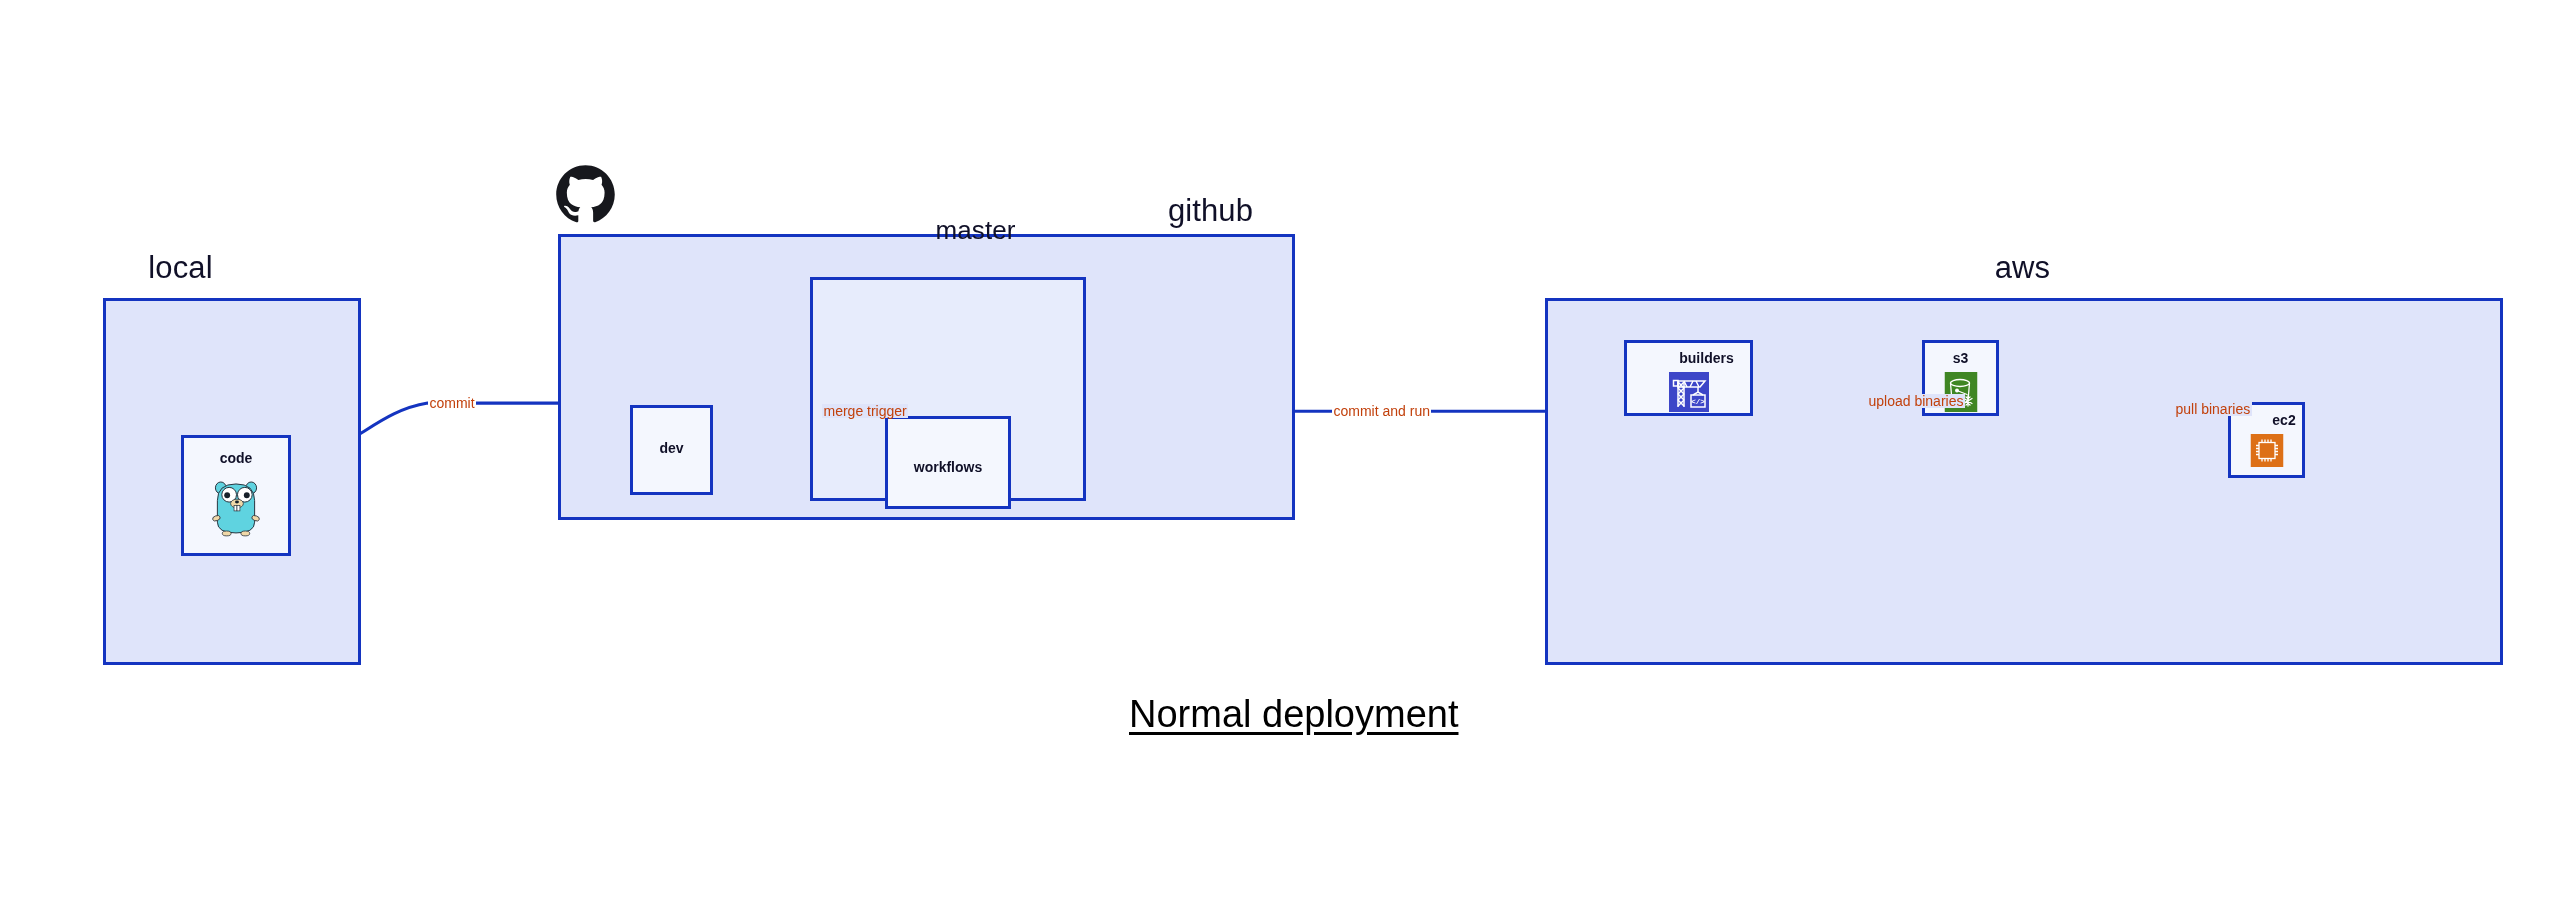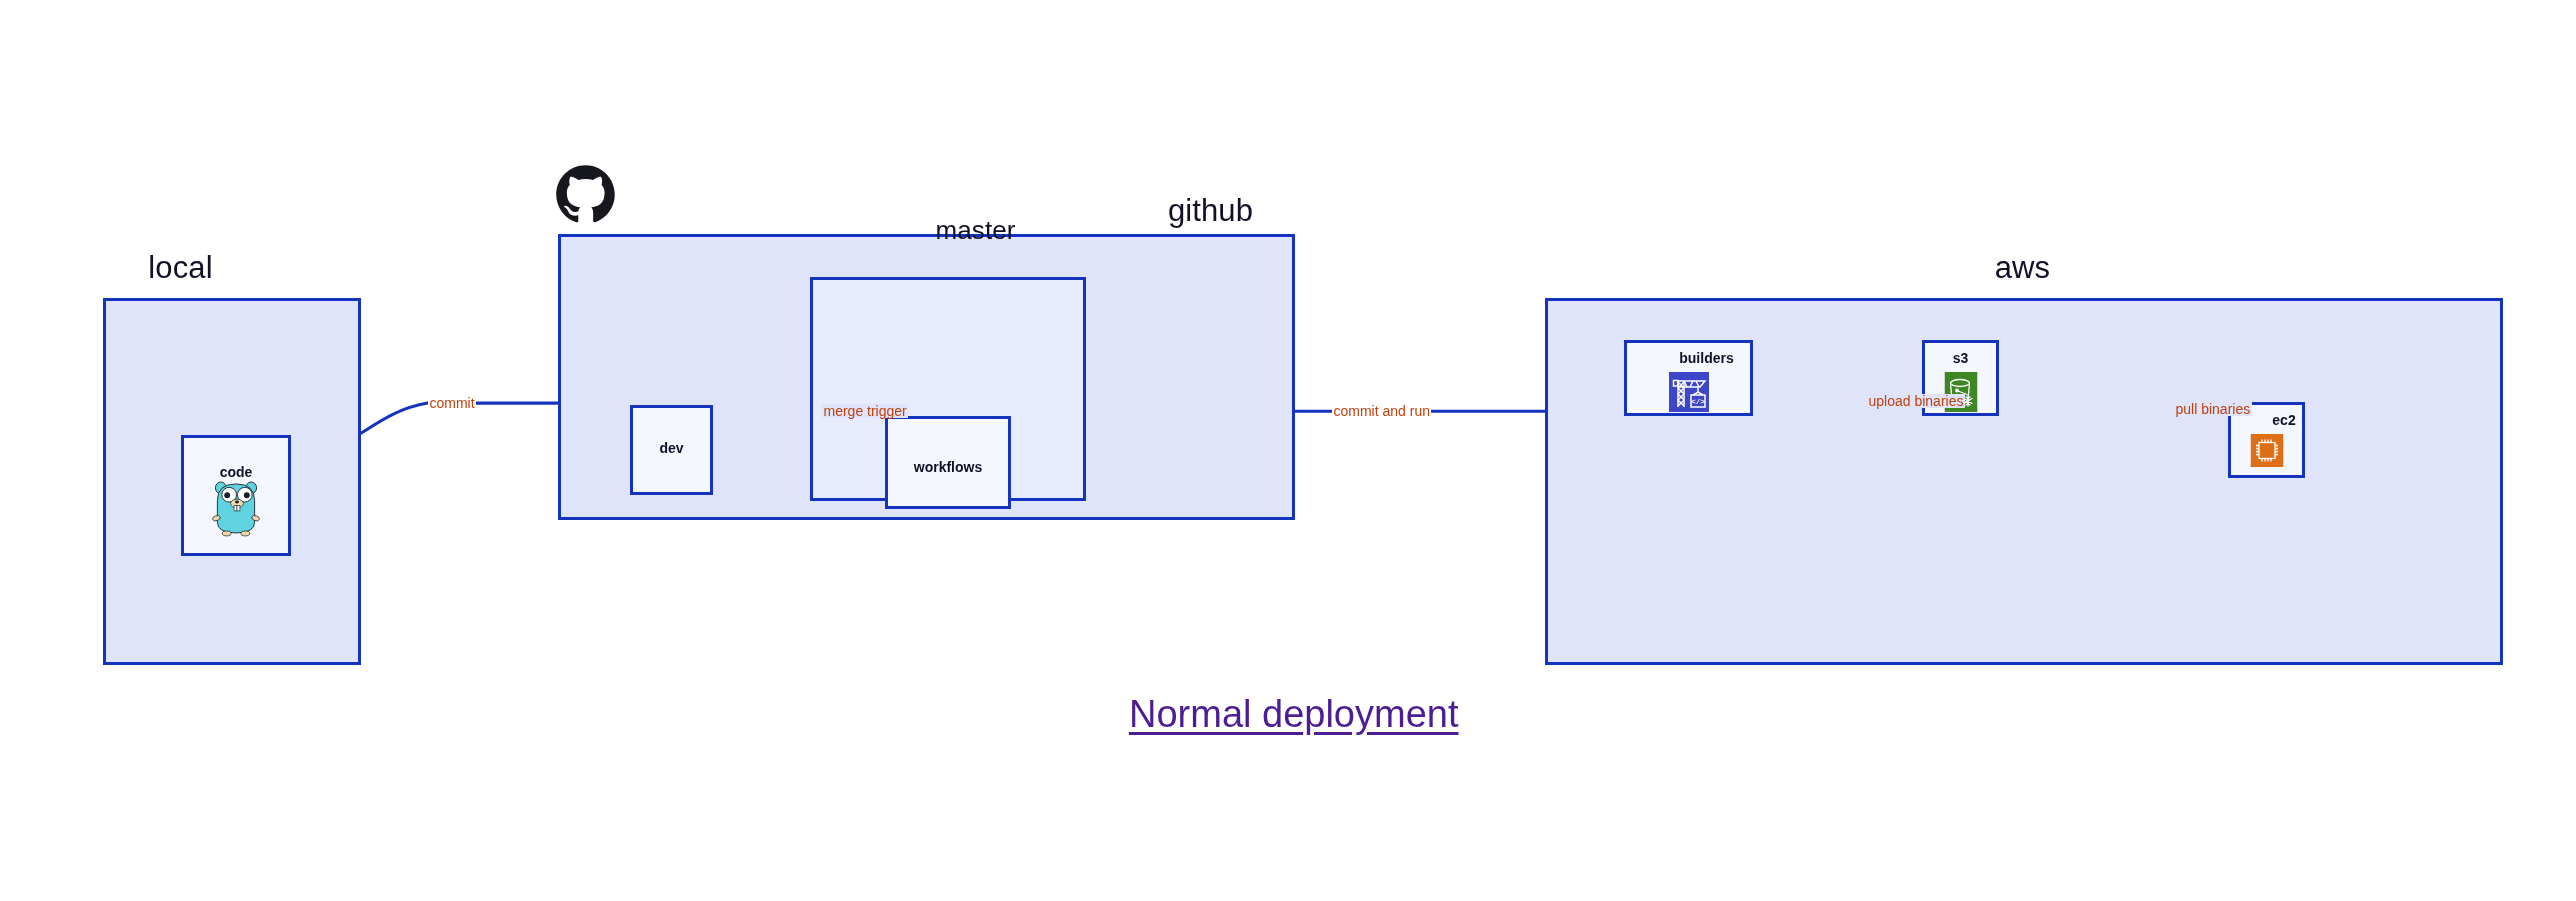--- a/index.html
+++ b/index.html
@@ -74,21 +74,21 @@
     background: #ffffff;
     padding: 0 1.5px;
     line-height: 1;
   }
   .edge-label.on-fill {
     background: #dfe4fa;
   }
   
   .diagram-title {
     position: absolute;
-    color: #4c1d95;
+    color: #000000;
     font-size: 38px;
     font-weight: 400;
     text-decoration: underline;
     text-underline-offset: 4.6px;
     white-space: nowrap;
   }
   svg.edges {
     position: absolute;
     left: 0;
     top: 0;
@@ -131,21 +131,21 @@
 
     <g>
       <path d="M 4072 779 C 4170 779 4210 790 4250 805" fill="none" stroke="#1434c0" stroke-width="6"></path>
       <path d="M 4320 817 C 4400 845 4480 895 4518 928" fill="none" stroke="#1434c0" stroke-width="6" marker-end="url(#arrowhead)"></path>
     </g>
   </svg>
 
   <div class="group-label" style="left:103px; top:250px; width:155px;">local</div>
   <div class="group" style="left:103px; top:298px; width:258px; height:367px;">
     <div class="node light" style="left:75px; top:134px; width:110px; height:121px;">
-      <div class="node-label" style="top:26px;">code</div>
+      <div class="node-label" style="top:12px;">code</div>
 
       <div class="node-icon" style="top:37px; width:49px; height:62px;">
         <svg viewBox="0 0 100 126" width="49" height="62">
 
           <ellipse cx="19" cy="26" rx="11" ry="12" fill="#5fd3e0" stroke="#27313b" stroke-width="2"></ellipse>
           <ellipse cx="81" cy="26" rx="11" ry="12" fill="#5fd3e0" stroke="#27313b" stroke-width="2"></ellipse>
 
           <path d="M 12 52 Q 12 18 50 18 Q 88 18 88 52 L 88 96 Q 88 118 50 118 Q 12 118 12 96 Z" fill="#5fd3e0" stroke="#27313b" stroke-width="2"></path>
 
           <ellipse cx="10" cy="88" rx="8" ry="5" fill="#f0d8a8" stroke="#27313b" stroke-width="1.6" transform="rotate(-20 10 88)"></ellipse>

